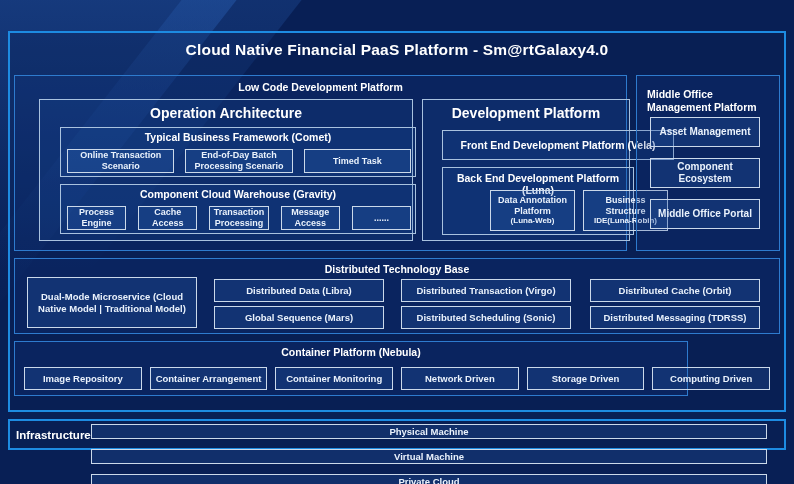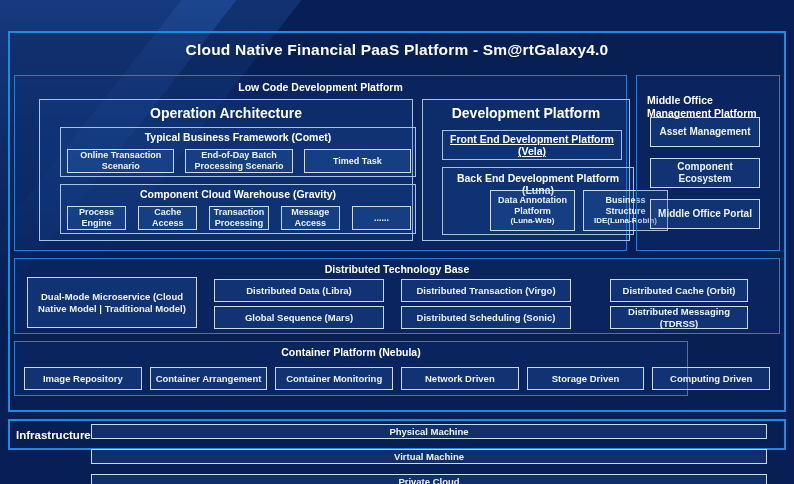--- a/index.html
+++ b/index.html
@@ -56,37 +56,37 @@
   .op-arch .big-head{position:absolute;left:0;top:5px;width:100%;}
   .comet{left:8px;top:27px;width:356px;height:50px;}
   .comet .mid-label{position:absolute;left:0;top:3px;width:100%;}
   .comet .row{left:6px;top:21px;width:344px;height:24px;gap:11px;}
   .gravity{left:8px;top:84px;width:356px;height:50px;}
   .gravity .mid-label{position:absolute;left:0;top:3px;width:100%;}
   .gravity .row{left:6px;top:21px;width:344px;height:24px;gap:12px;}
 
   .dev-plat{left:395px;top:23px;width:208px;height:142px;}
   .dev-plat .big-head{position:absolute;left:0;top:5px;width:100%;}
-  .front-end{left:7px;top:30px;width:180px;height:30px;display:flex;align-items:center;justify-content:center;text-decoration:underline;}
+  .front-end{left:7px;top:30px;width:232px;height:30px;display:flex;align-items:center;justify-content:center;}
   .back-end{left:7px;top:67px;width:192px;height:68px;}
   .back-end .mid-label{position:absolute;left:0;top:4px;width:100%;}
   .back-end .row{left:7px;top:22px;width:178px;height:41px;gap:8px;padding-left:40px;}
 
   
   .mid-office{left:626px;top:42px;width:144px;height:176px;}
-  .mid-office .sec-label{position:absolute;left:10px;top:18px;width:124px;text-align:left;line-height:1.25;}
+  .mid-office .sec-label{position:absolute;left:10px;top:12px;width:124px;text-align:left;line-height:1.25;}
   .mo-item{position:absolute;left:13px;width:110px;height:30px;}
   .mo-1{top:41px;} .mo-2{top:82px;} .mo-3{top:123px;}
 
   
   .dist{left:4px;top:225px;width:766px;height:76px;}
   .dist .sec-label{position:absolute;left:0;top:4px;width:100%;}
   .dist .leaf{position:absolute;font-size:9.5px;}
   .dual-mode{left:12px;top:18px;width:170px;height:51px;}
-  .d-c2{left:199px;width:170px;} .d-c3{left:386px;width:170px;} .d-c4{left:575px;width:138px;margin-left:20px;}
+  .d-c2{left:199px;width:170px;} .d-c3{left:386px;width:170px;} .d-c4{left:575px;width:170px;}
   .d-r1{top:20px;height:23px;} .d-r2{top:47px;height:23px;}
 
   
   .cont{left:4px;top:308px;width:674px;height:55px;}
   .cont .sec-label{position:absolute;left:0;top:4px;width:100%;}
   .cont .row{left:9px;top:25px;width:746px;height:23px;gap:8px;}
   .cont .leaf{font-size:9.5px;}
 
   
   .infra{

